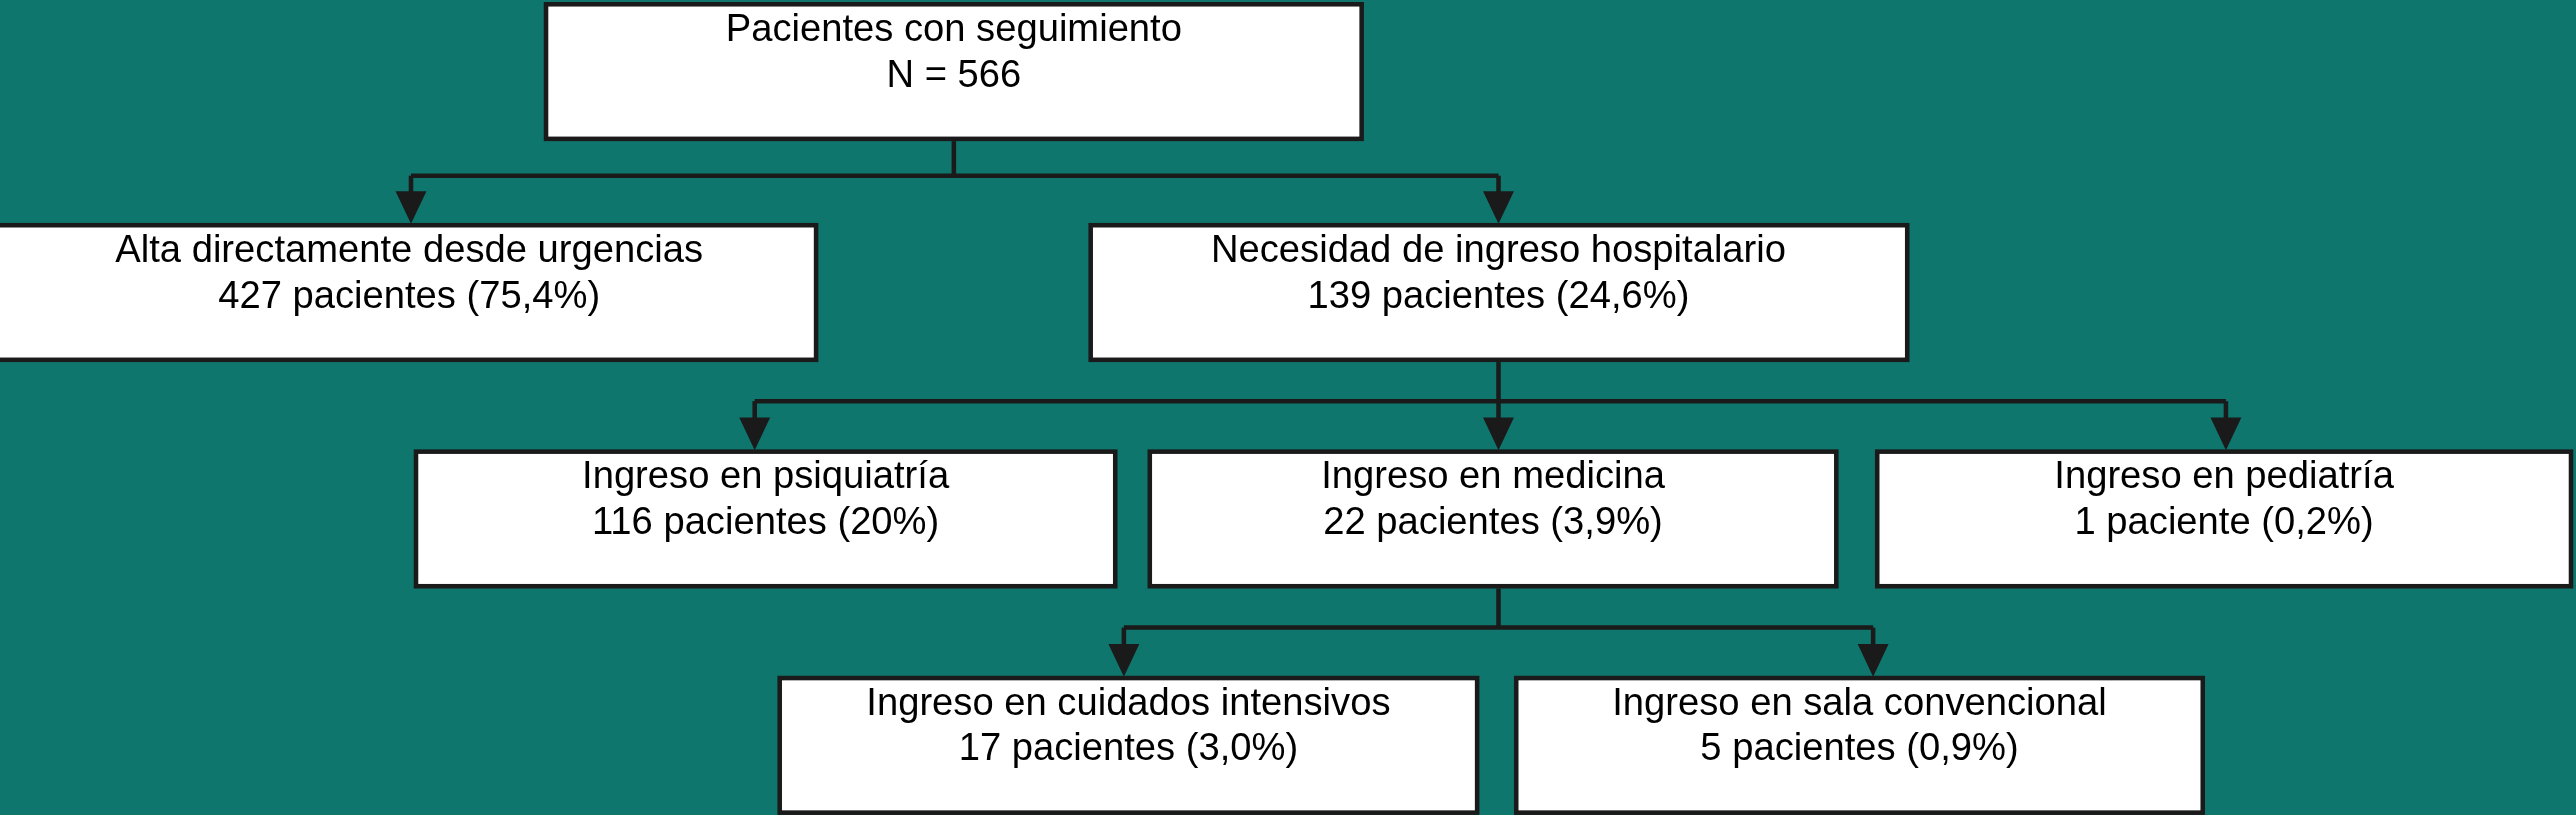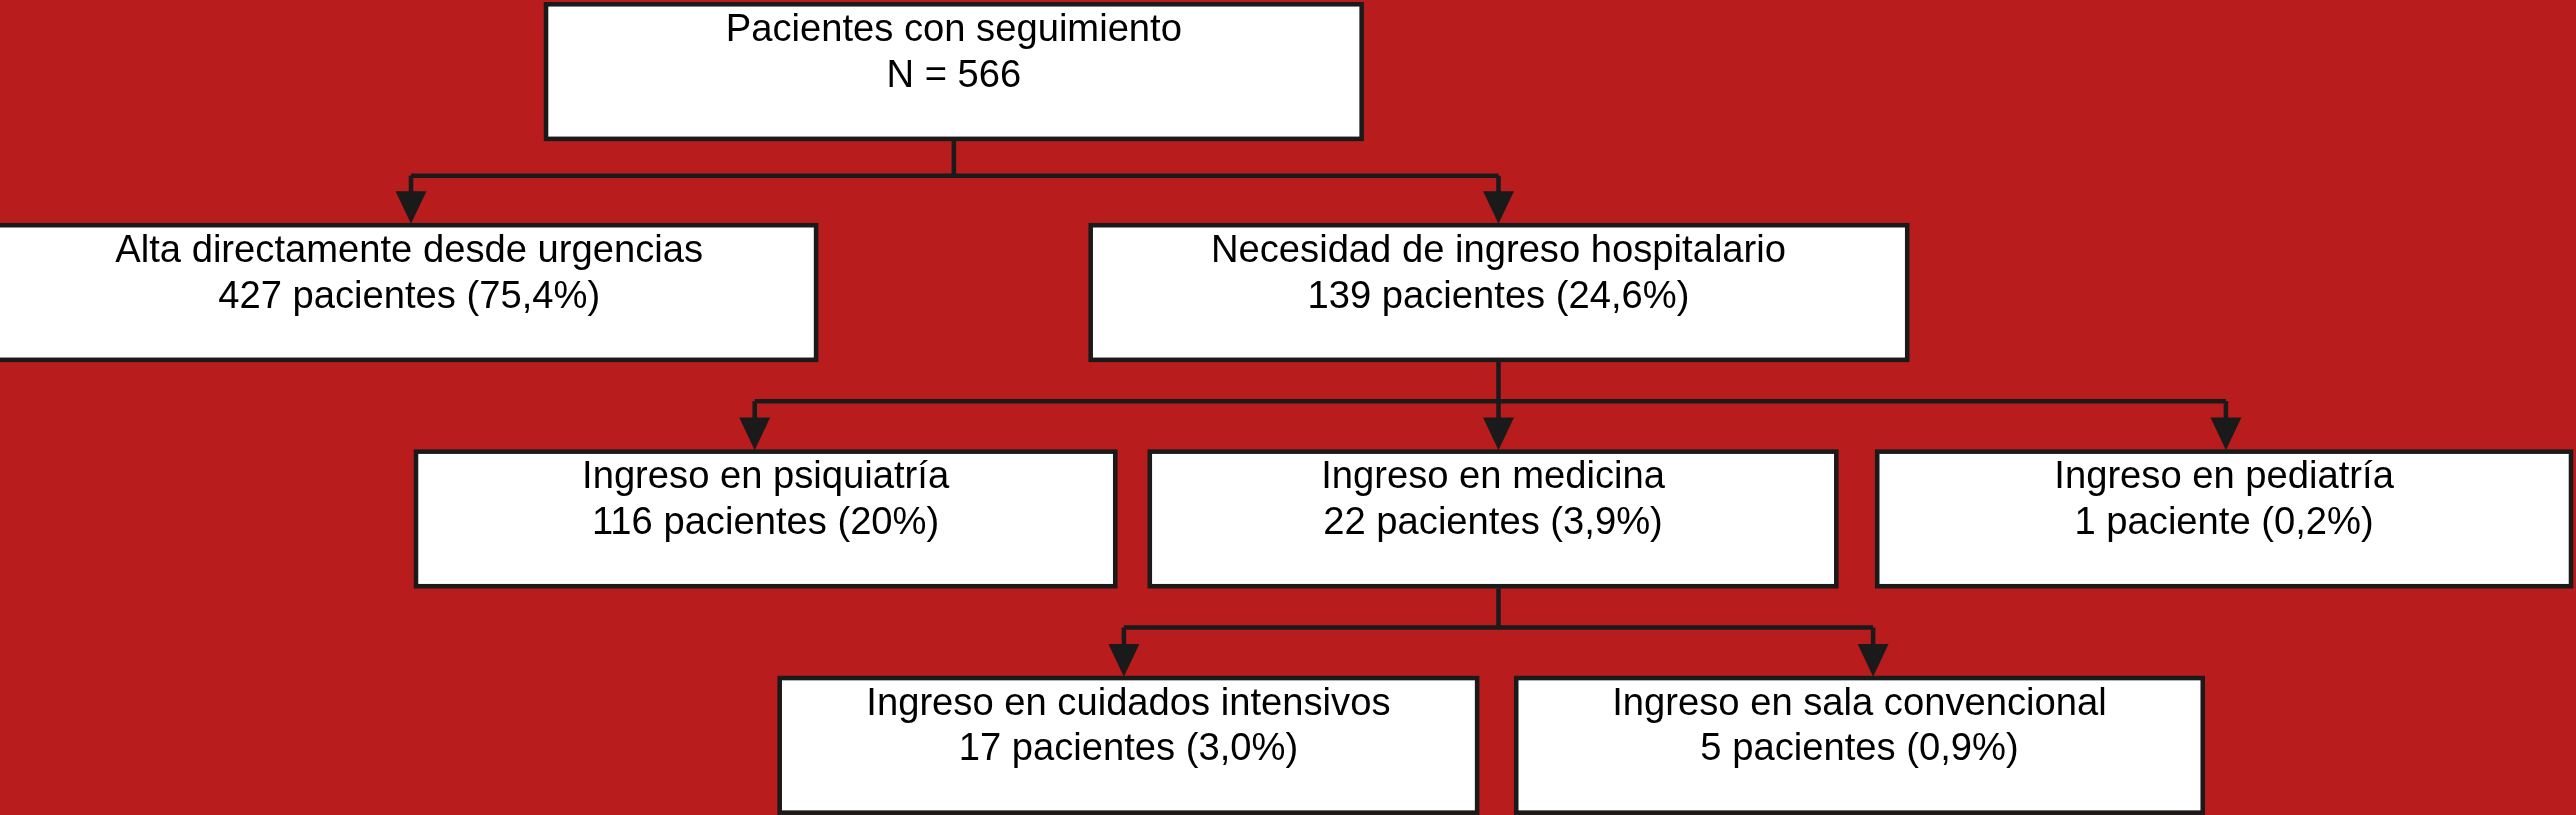--- a/index.html
+++ b/index.html
@@ -8,21 +8,21 @@
     padding: 0;
     background: #ffffff;
   }
   body {
     font-family: "Liberation Sans", sans-serif;
   }
   #flow-root {
     position: relative;
     width: 2576px;
     height: 816px;
-    background: #b91c1c;
+    background: #0f766e;
     overflow: hidden;
   }
   svg.flow-svg {
     position: absolute;
     left: 0;
     top: 0;
     width: 2576px;
     height: 816px;
     display: block;
   }

